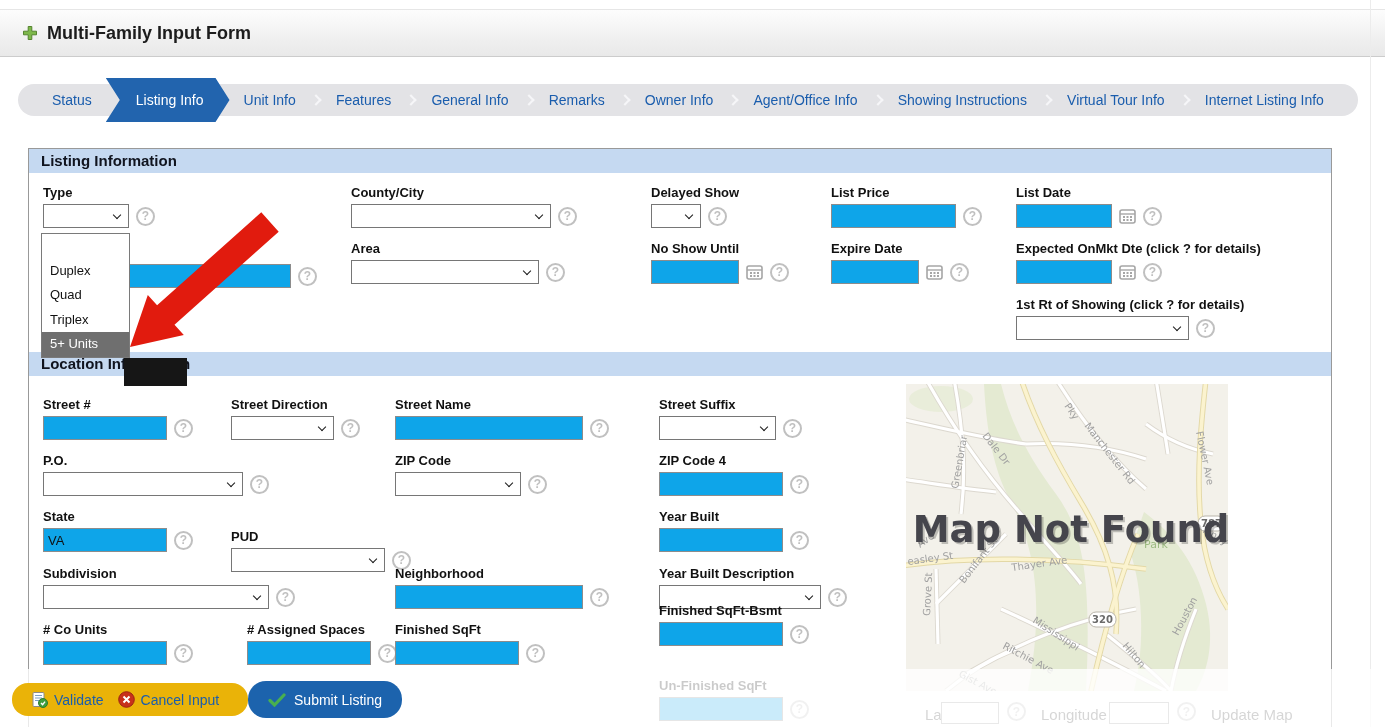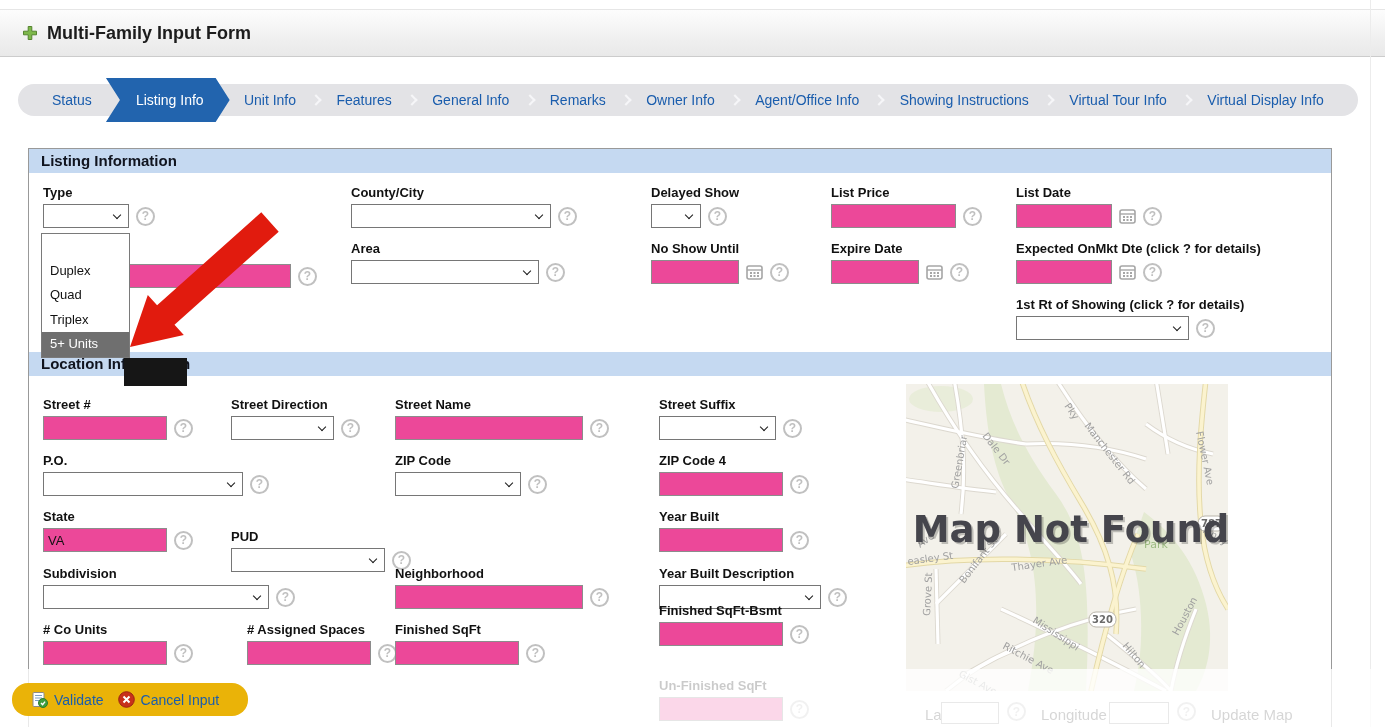--- a/index.html
+++ b/index.html
@@ -41,21 +41,21 @@
     position:absolute; left:28px; top:148px; width:1304px; height:600px;
     border:1px solid #999; background:#fff;
   }
   .band { position:absolute; left:0; right:0; height:24px; background:#c5d9f1; }
   .band span { margin-left:12px; font-size:15px; font-weight:bold; color:#10141f; line-height:24px; display:inline-block; }
   .fld { position:absolute; }
   .fld .fl { font-size:13px; font-weight:bold; color:#111; line-height:15px; display:block; white-space:nowrap; }
   .fld .ctl { display:flex; align-items:center; gap:7px; margin-top:4px; }
   .fld.nolabel { padding-top:19px; }
   .txt {
-    height:24px; border:1px solid #8c8c8c; background:#ec4899; font-size:13px;
+    height:24px; border:1px solid #8c8c8c; background:#0ea5e9; font-size:13px;
     padding:0 4px; color:#111; font-family:inherit;
   }
   .sel { position:relative; height:24px; background:#fff; border:1px solid #767676; }
   .sel .chev {
     position:absolute; right:8px; top:7px; width:6px; height:6px;
     border-right:1.8px solid #1a1a1a; border-bottom:1.8px solid #1a1a1a;
     transform:rotate(45deg);
   }
   .help {
     width:19px; height:19px; border:2px solid #c0c0c0; border-radius:50%;
@@ -120,21 +120,21 @@
     <div class="tab">Remarks</div>
     <span class="tab-sep"></span>
     <div class="tab">Owner Info</div>
     <span class="tab-sep"></span>
     <div class="tab">Agent/Office Info</div>
     <span class="tab-sep"></span>
     <div class="tab">Showing Instructions</div>
     <span class="tab-sep"></span>
     <div class="tab">Virtual Tour Info</div>
     <span class="tab-sep"></span>
-    <div class="tab">Virtual Display Info</div>
+    <div class="tab">Internet Listing Info</div>
   </nav>
 
   <div class="form-panel">
 
     <div class="band" style="top:0;">
       <span>Listing Information</span>
     </div>
 
     <div class="fld" style="left:14px; top:36px;">
       <label class="fl">Type</label>
@@ -553,15 +553,23 @@
     </span>
     <span class="footer-link">Validate</span>
     <span style="display:flex; margin-left:8px;">
       <svg width="17" height="17" viewBox="0 0 17 17">
           <circle cx="8.5" cy="8.5" r="7.8" fill="#c8311b" stroke="#9c2413"></circle>
           <path d="M5.5 5.5l6 6M11.5 5.5l-6 6" stroke="#fff" stroke-width="2"></path>
         </svg>
     </span>
     <span class="footer-link">Cancel Input</span>
   </div>
+  <button class="submit-pill">
+    <span style="display:flex;">
+      <svg width="18" height="14" viewBox="0 0 18 14">
+          <path d="M2 7.5l4.5 4.5L16 2" stroke="#49b04f" stroke-width="3.2" fill="none" stroke-linecap="round"></path>
+        </svg>
+    </span>
+    <span>Submit Listing</span>
+  </button>
 
   <div class="right-rule"></div>
 </div>
 
 </body></html>

